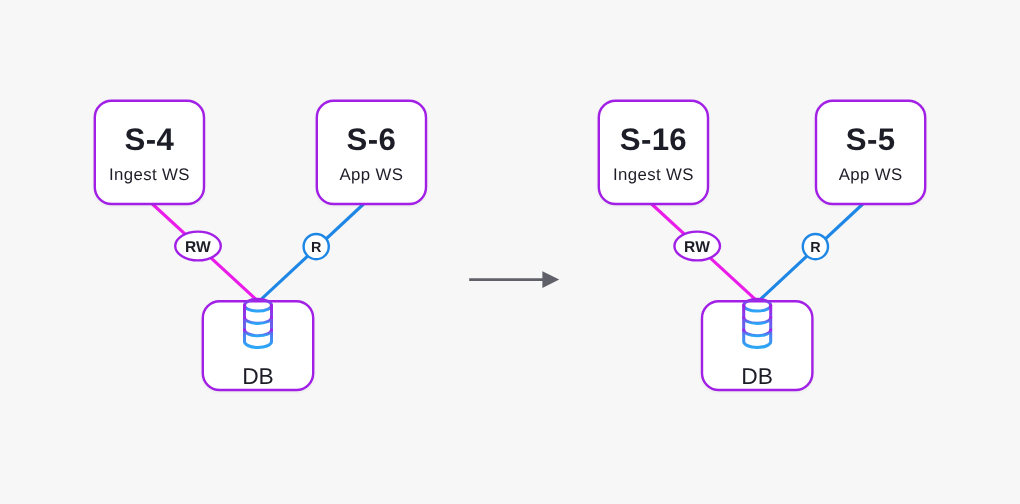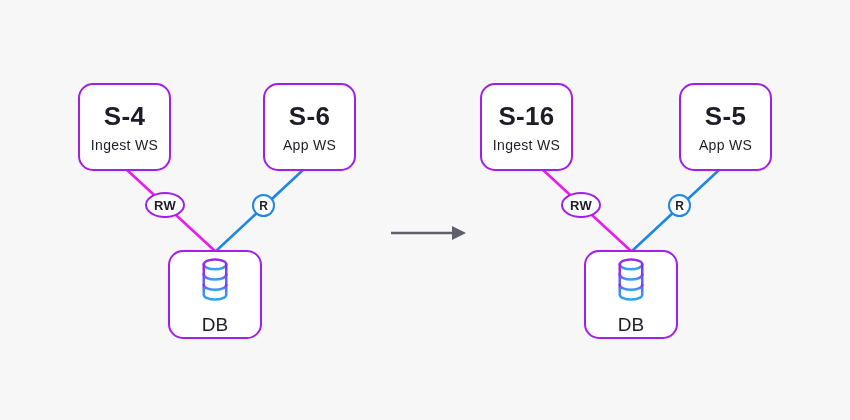--- a/index.html
+++ b/index.html
@@ -58,21 +58,21 @@
     letter-spacing: 0.3px;
     line-height: 1;
   }
   .node-subtitle {
     font-size: 14px;
     font-weight: 400;
     color: var(--color-text, #1d1d27);
     letter-spacing: 0.3px;
     line-height: 1;
   }
-  .db-node { width: 94px; height: 89px; gap: 13px; padding-top: 2px; }
+  .db-node { width: 94px; height: 76px; gap: 13px; padding-top: 2px; justify-content: flex-end; }
   .db-label {
     font-size: 19px;
     font-weight: 500;
     color: var(--color-text, #1d1d27);
     line-height: 1;
   }
   .db-icon svg { display: block; }
   .db-stop-top { stop-color: var(--color-db-icon-top, #a21fe6); }
   .db-stop-bottom { stop-color: var(--color-db-icon-bottom, #2aa7f5); }
   .badge {
@@ -99,21 +99,21 @@
     border-radius: 50%;
     font-size: 12px;
   }
   
   .n-before-ingest { left: 78px;  top: 83px; }
   .n-before-app    { left: 263px; top: 83px; }
   .n-before-db     { left: 168px; top: 250px; }
   .b-before-rw     { left: 145px; top: 192px; }
   .b-before-r      { left: 252px; top: 194px; }
   
-  .n-after-ingest  { left: 480px; top: 83px; }
+  .n-after-ingest  { left: 498px; top: 83px; }
   .n-after-app     { left: 679px; top: 83px; }
   .n-after-db      { left: 584px; top: 250px; }
   .b-after-rw      { left: 561px; top: 192px; }
   .b-after-r       { left: 668px; top: 194px; }
 </style>
 </head>
 <body>
 
 <div class="canvas">
 

